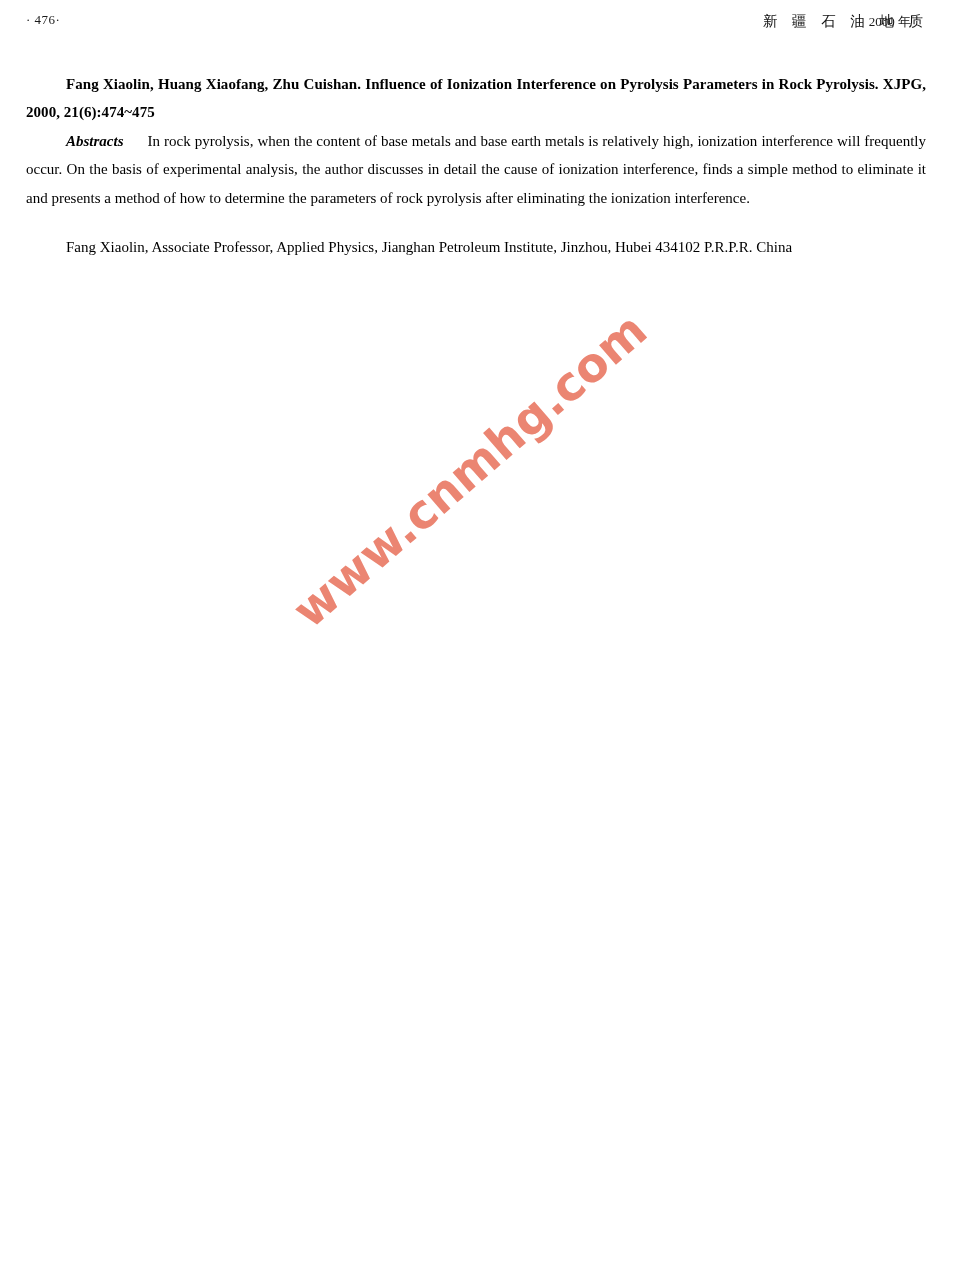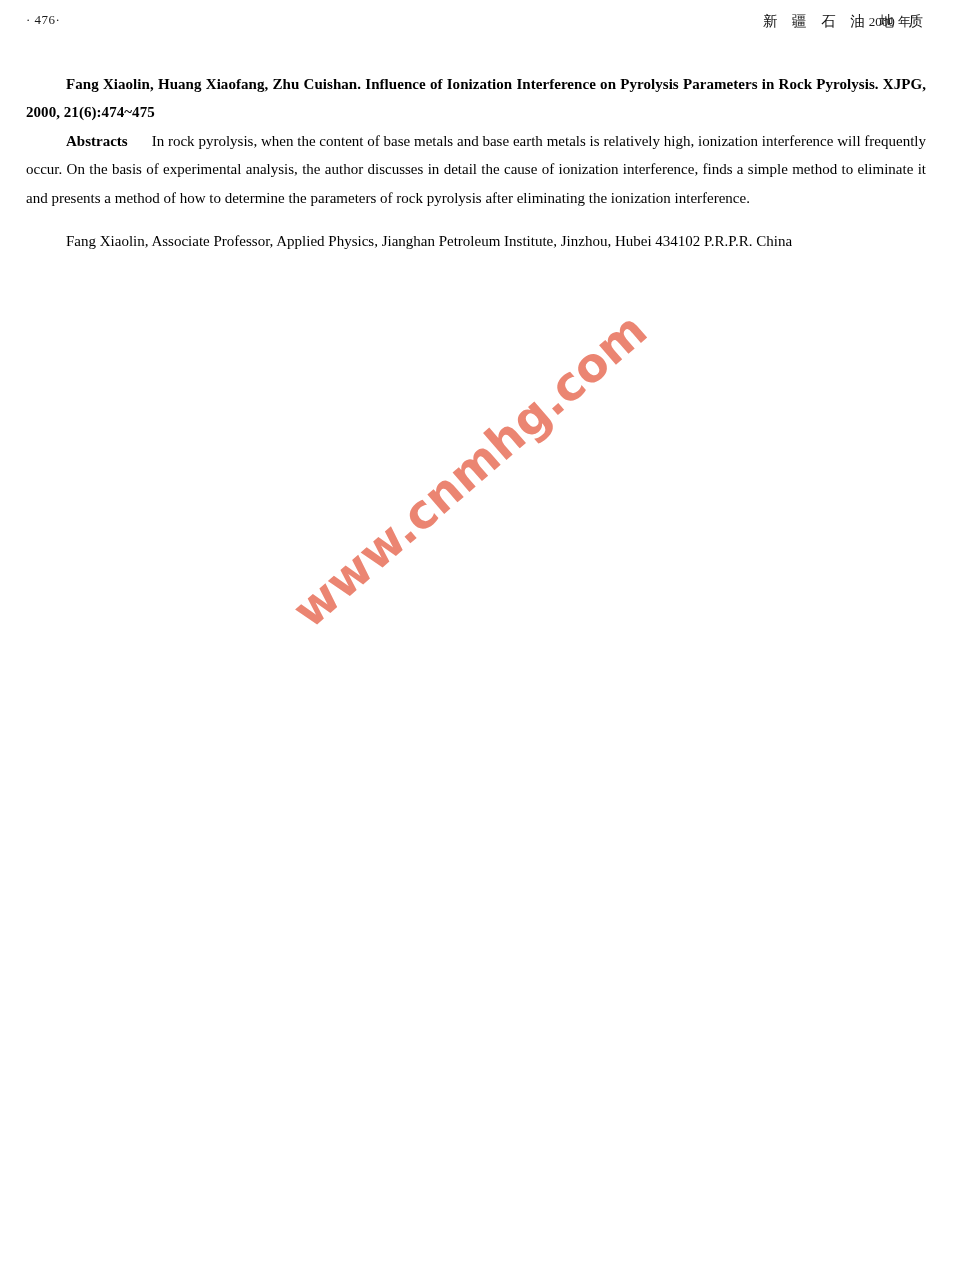--- a/index.html
+++ b/index.html
@@ -79,38 +79,39 @@
   .title-para {
     font-weight: bold;
     text-indent: 40px;
     letter-spacing: 0.05px;
   }
   .abstract-para {
     text-indent: 40px;
   }
   .abstract-para .lead {
     font-weight: bold;
+    font-style: italic;
   }
   .abstract-gap {
     display: inline-block;
     width: 24px;
   }
   .subject-para {
     text-indent: 40px;
     margin-top: 13px;
   }
   .subject-para .lead {
     font-weight: bold;
   }
   .subject-terms-list {
     letter-spacing: 0.2px;
   }
   .author-para {
     text-indent: 40px;
-    margin-top: 15px;
+    margin-top: 21px;
   }
 
   
   .watermark {
     position: absolute;
     left: 300px;
     top: 480px;
     width: 360px;
     height: 280px;
     pointer-events: none;

